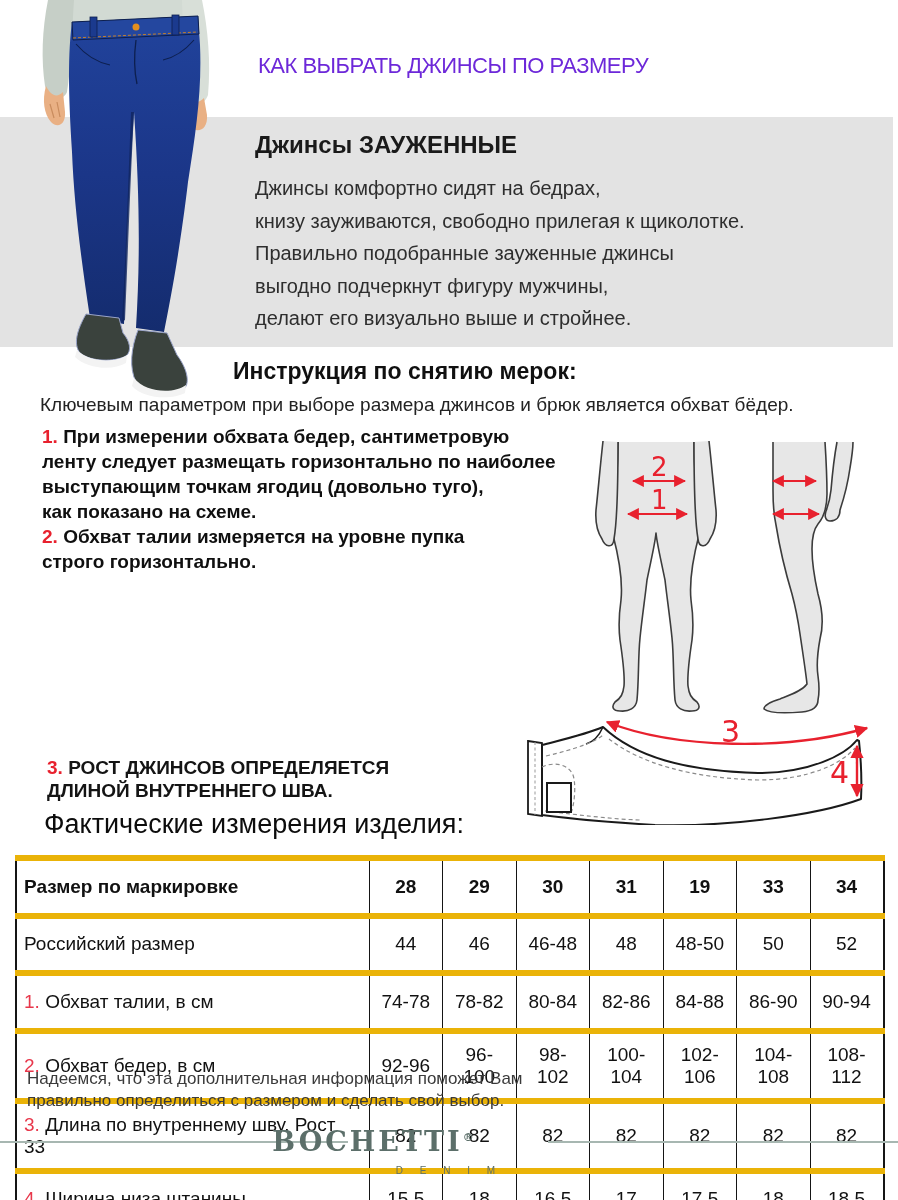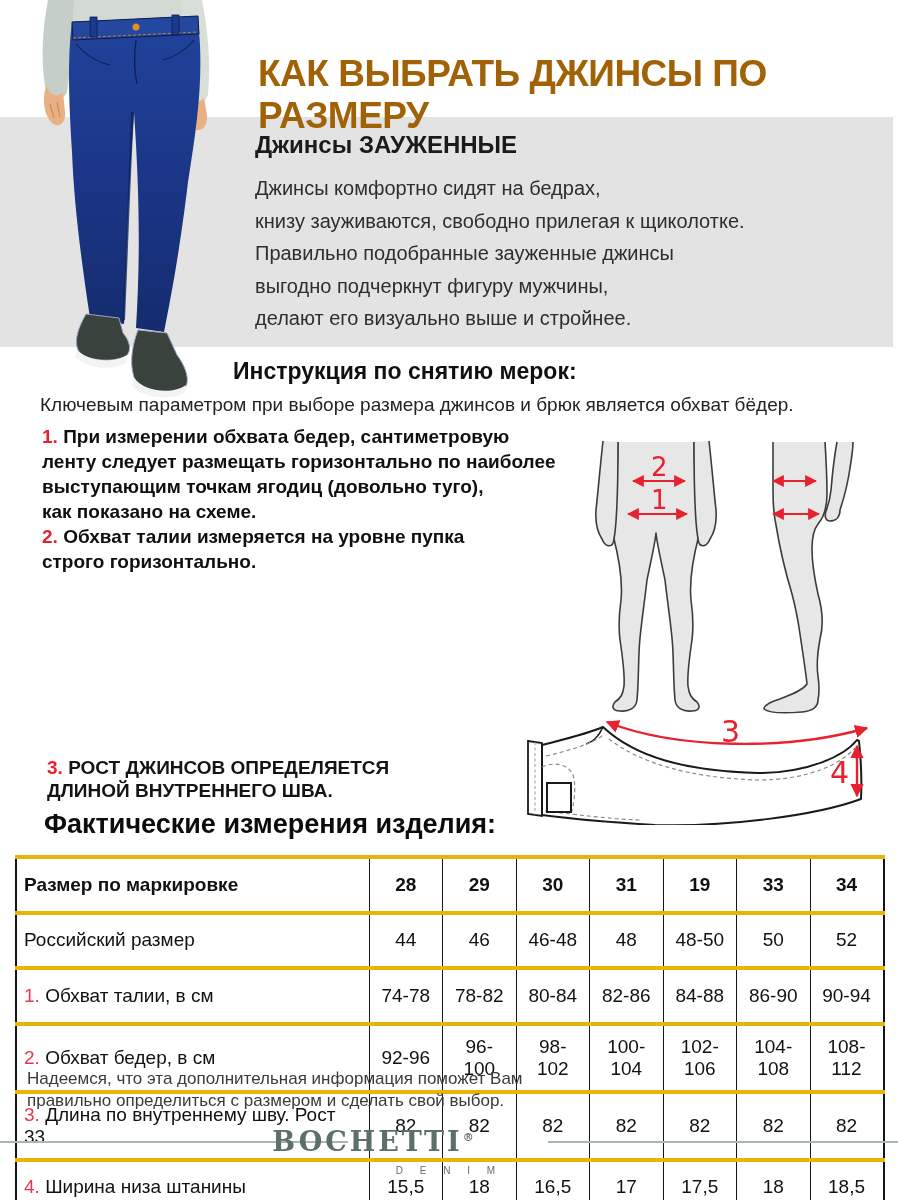--- a/index.html
+++ b/index.html
@@ -2,36 +2,36 @@
 <html><head>
 <meta charset="utf-8">
 <style>
   html,body{margin:0;padding:0;background:#ffffff;}
   .page{position:relative;width:898px;height:1200px;background:#fff;overflow:hidden;
         font-family:"Liberation Sans",sans-serif;color:#1c1c1c;}
   .abs{position:absolute;}
   .pre{white-space:pre-line;}
   
   .gray-panel{left:0;top:117px;width:893px;height:230px;background:#e3e3e3;}
-  .page-title{left:258px;top:53px;font-size:37px;font-weight:700;letter-spacing:-0.5px;color:#a16207;}
+  .page-title{left:258px;top:53px;font-size:22px;font-weight:400;letter-spacing:-0.5px;color:#6d28d9;}
   .intro-heading{left:255px;top:131px;font-size:24px;font-weight:700;color:#1a1a1a;}
   .intro-text{left:255px;top:172px;font-size:20px;line-height:32.5px;color:#2e2e2e;}
   
   .instr-heading{left:233px;top:358px;font-size:23px;font-weight:700;color:#101010;}
   .key-line{left:40px;top:394px;font-size:19px;color:#232323;}
   .steps{left:42px;top:424px;font-size:19px;font-weight:700;line-height:25px;color:#0f0f0f;width:540px;}
   .rednum{color:#e8212e;font-weight:600;}
   .size-note{left:42px;top:586px;font-size:19.5px;line-height:23.5px;color:#232323;}
   .step3{left:47px;top:756px;font-size:19px;font-weight:600;line-height:23px;color:#141414;}
   
-  .table-heading{left:44px;top:809px;font-size:27px;font-weight:700;color:#0c0c0c;}
+  .table-heading{left:44px;top:809px;font-size:27px;font-weight:400;color:#0c0c0c;}
   table.size-table{position:absolute;left:15px;top:855px;width:868px;border-collapse:collapse;
       font-family:"Liberation Sans",sans-serif;font-size:19px;color:#111;
       border:2.5px solid #151515;border-top-width:3px;table-layout:fixed;}
-  table.size-table td{border-left:1.5px solid #151515;border-top:4px solid #eab308;height:31.5px;
+  table.size-table td{border-left:1.5px solid #151515;border-top:6px solid #eab308;height:31.5px;
       padding:10px;text-align:center;overflow:hidden;}
   table.size-table td.lbl{text-align:left;padding-left:7px;}
   table.size-table tr.hdr td{font-weight:700;}
   table.size-table .rnum{color:#e8374b;}
   
   .footer-note{left:27px;top:1068px;font-size:17px;line-height:21.5px;color:#3a3a3a;}
   .divider{top:1141px;height:2px;background:#a7b7b1;}
   .div-left{left:0;width:348px;}
   .div-right{left:548px;width:350px;}
   .brand{left:0;top:1126px;width:746px;text-align:center;

